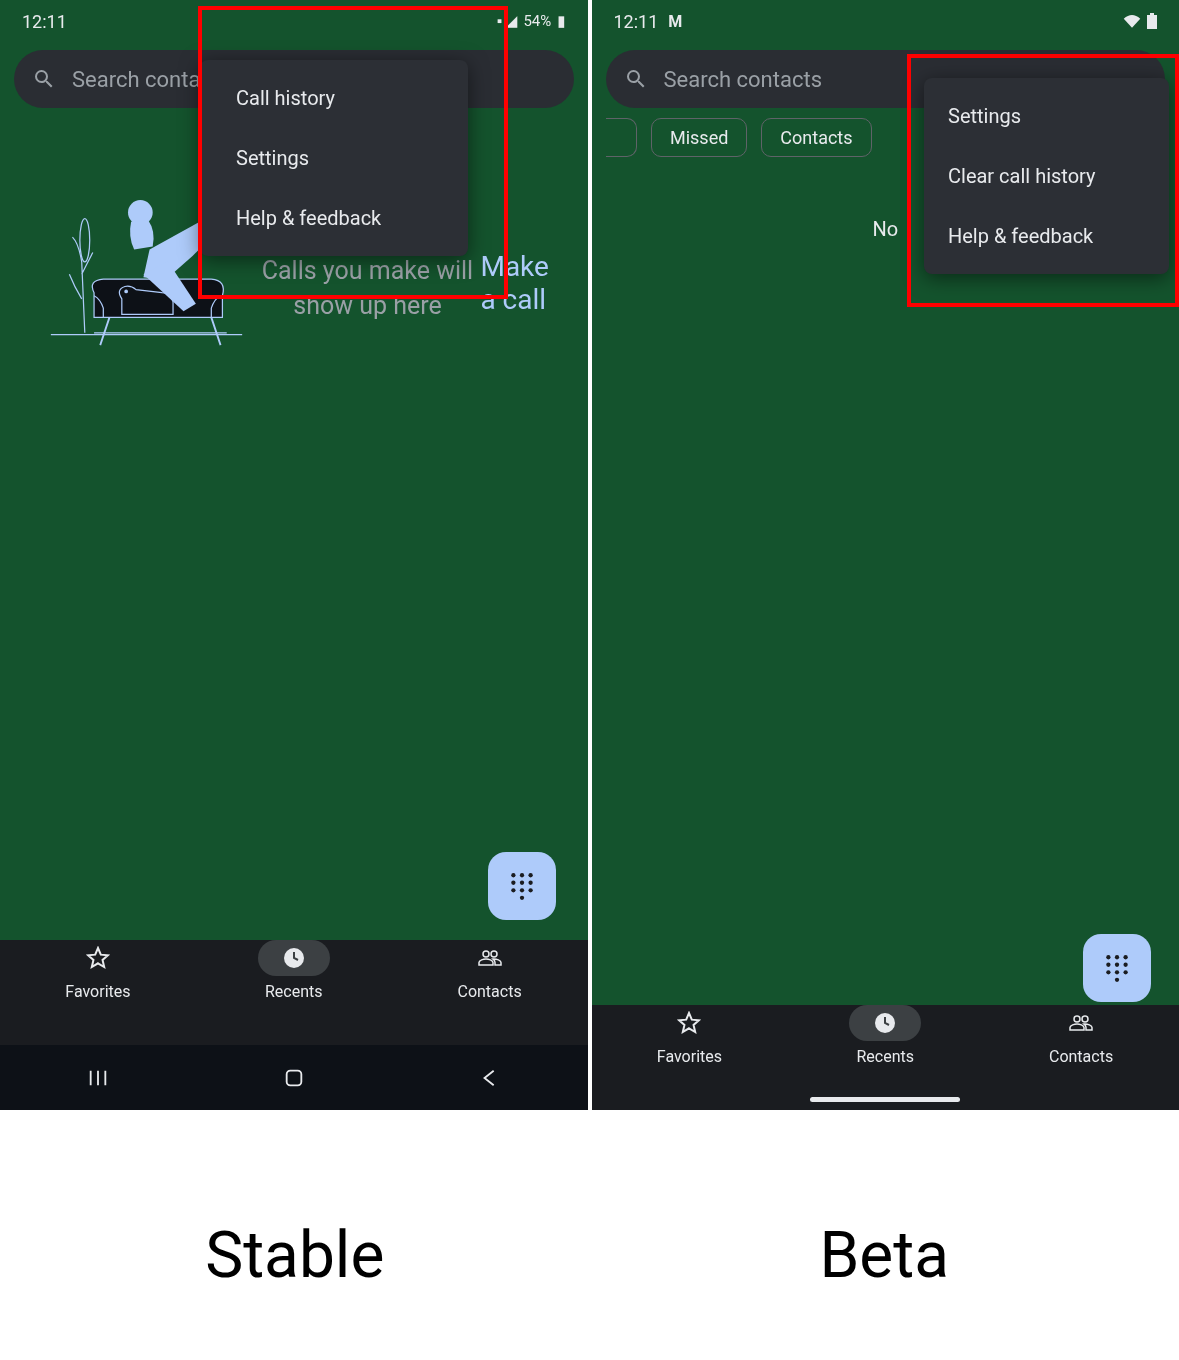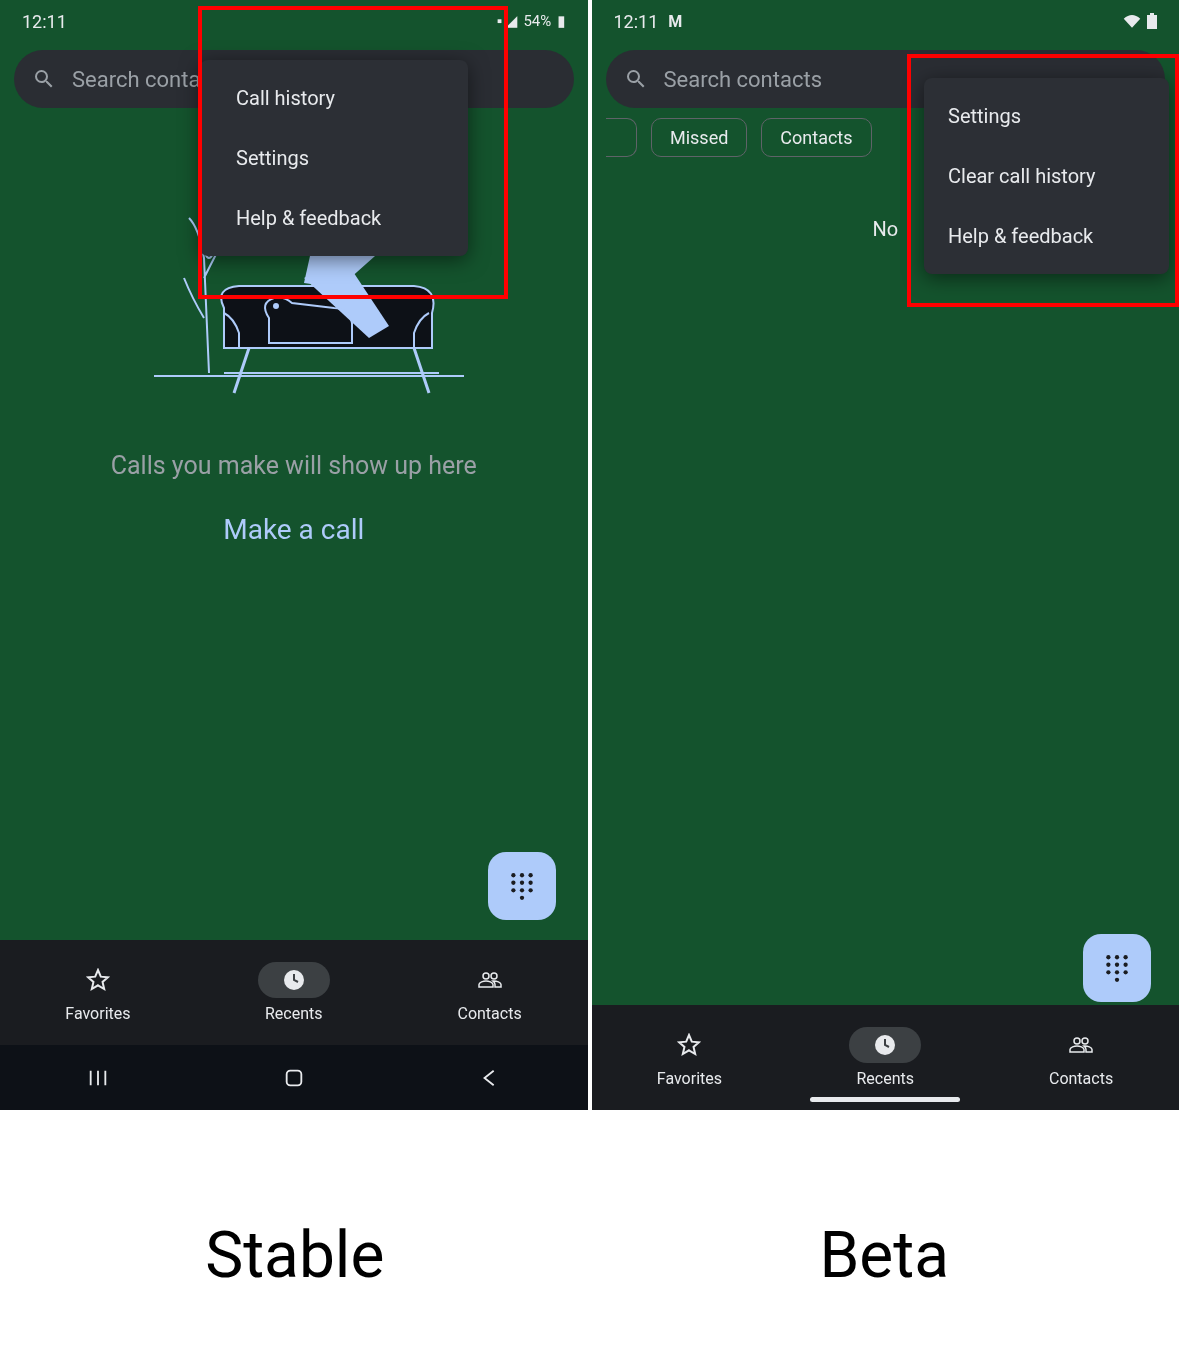--- a/index.html
+++ b/index.html
@@ -121,21 +121,21 @@
   }
   .no-text {
     color: #e8eaed;
     font-size: 20px;
     text-align: center;
     margin-top: 60px;
   }
   .illustration-area {
     margin-top: 20px;
     display: flex;
-    flex-direction: column;
+    flex-direction: row;
     align-items: center;
     padding: 0 20px;
   }
   .illustration-svg {
     width: 380px;
     height: 280px;
   }
   .empty-text {
     color: #9aa0a6;
     font-size: 25px;
@@ -164,21 +164,20 @@
   .dialpad-fab.beta { right: 28px; bottom: 108px; }
   .bottom-nav {
     position: absolute;
     bottom: 0;
     left: 0;
     right: 0;
     height: 105px;
     background: #1a1c20;
     display: flex;
     justify-content: space-around;
-    align-items: center;
   }
   .phone.stable .bottom-nav { bottom: 65px; }
   .nav-item {
     display: flex;
     flex-direction: column;
     align-items: center;
     gap: 6px;
     cursor: pointer;
     flex: 1;
   }

